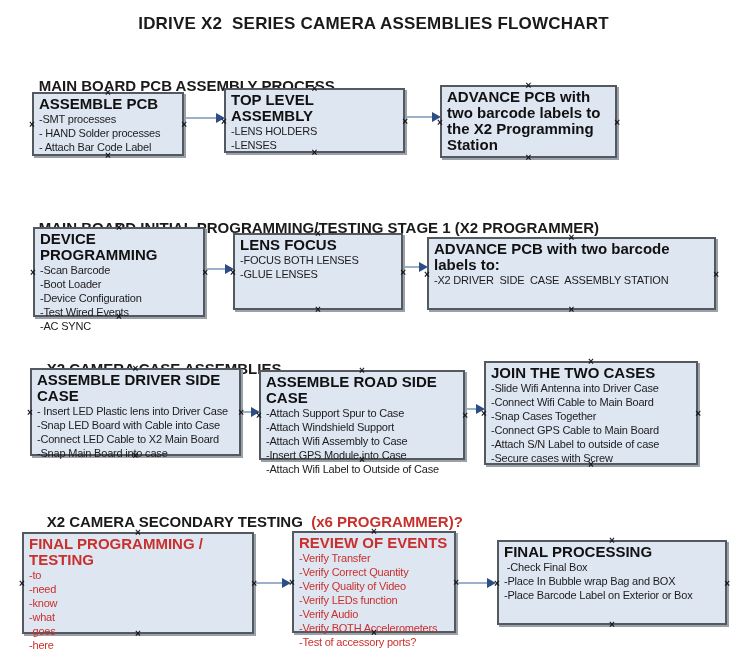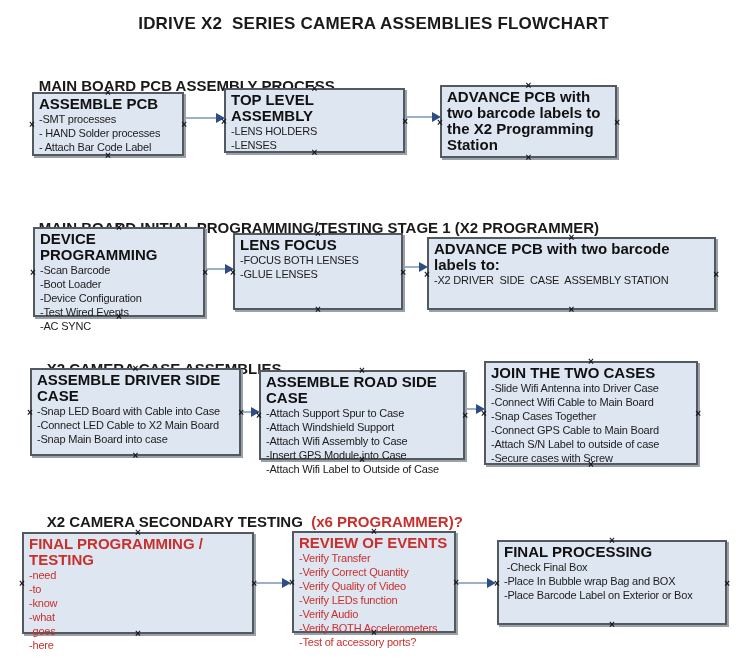--- a/index.html
+++ b/index.html
@@ -163,20 +163,21 @@
       <span class="handle h-bottom">×</span>
       <span class="handle h-left">×</span>
     </div>
 
   <div class="section-header" style="left:30px;top:343px">
     <span>X2 CAMERA CASE ASSEMBLIES</span>
   </div>
   <div class="fbox" style="left:30px;top:368px;width:211px;height:88px">
     <div class="box-title">ASSEMBLE DRIVER SIDE CASE</div>
     <div class="box-items">
+        <div class="box-item">- Insert LED Plastic lens into Driver Case</div>
         <div class="box-item">-Snap LED Board with Cable into Case</div>
         <div class="box-item">-Connect LED Cable to X2 Main Board</div>
         <div class="box-item">-Snap Main Board into case</div>
       </div>
   <span class="handle h-top">×</span>
       <span class="handle h-right">×</span>
       <span class="handle h-bottom">×</span>
       <span class="handle h-left">×</span>
     </div>
   <div class="arrow" style="left:243px;top:411px;width:14px"></div>
@@ -210,22 +211,22 @@
       <span class="handle h-bottom">×</span>
       <span class="handle h-left">×</span>
     </div>
 
   <div class="section-header" style="left:30px;top:496px">
     <span>X2 CAMERA SECONDARY TESTING  </span><span class="accent">(x6 PROGRAMMER)?</span>
   </div>
   <div class="fbox red" style="left:22px;top:532px;width:232px;height:102px">
     <div class="box-title">FINAL PROGRAMMING / TESTING</div>
     <div class="box-items">
+        <div class="box-item">-to</div>
         <div class="box-item">-need</div>
-        <div class="box-item">-to</div>
         <div class="box-item">-know</div>
         <div class="box-item">-what</div>
         <div class="box-item">-goes</div>
         <div class="box-item">-here</div>
       </div>
   <span class="handle h-top">×</span>
       <span class="handle h-right">×</span>
       <span class="handle h-bottom">×</span>
       <span class="handle h-left">×</span>
     </div>

